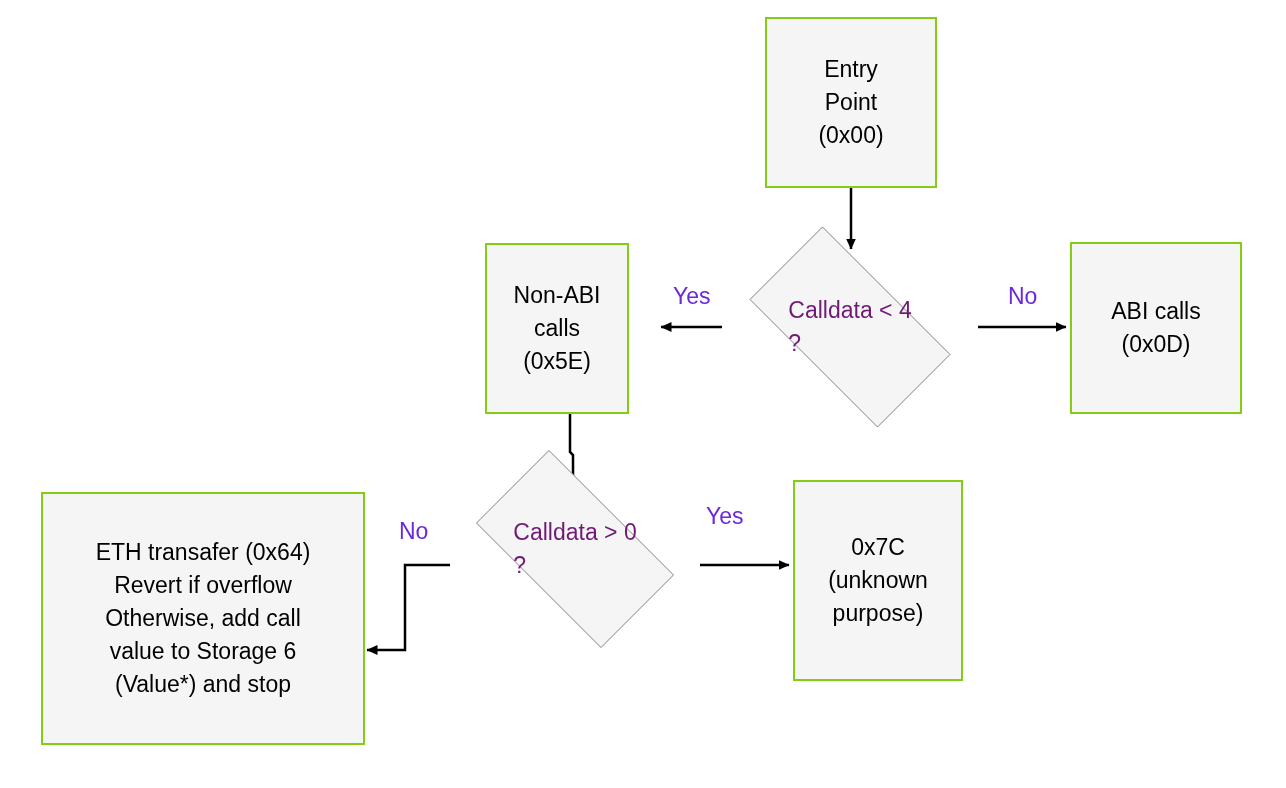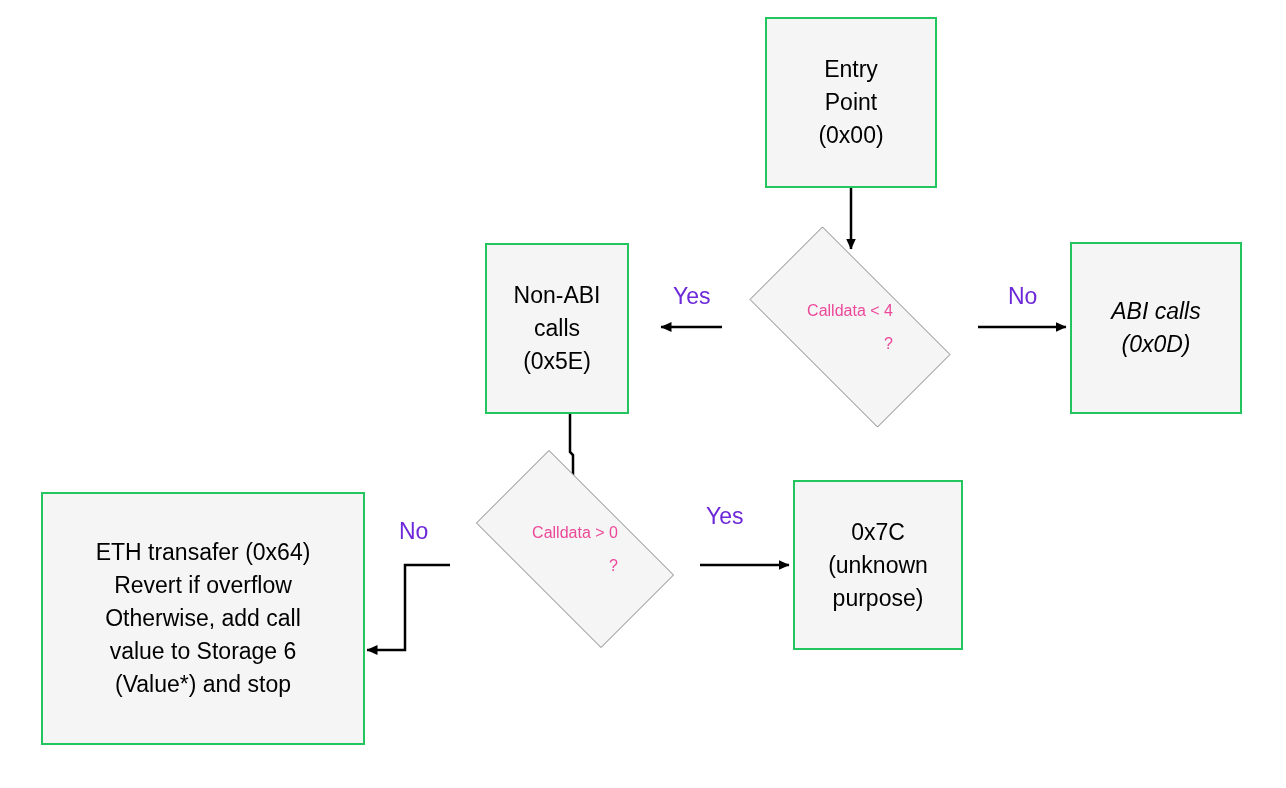--- a/index.html
+++ b/index.html
@@ -17,21 +17,21 @@
     width: 1286px;
     height: 788px;
     background: #ffffff;
     overflow: hidden;
   }
   
   .node-box {
     position: absolute;
     box-sizing: border-box;
     background: #f5f5f5;
-    border: 2px solid #22c55e;
+    border: 2px solid #84cc16;
     display: flex;
     align-items: center;
     justify-content: center;
     text-align: center;
     color: #000000;
     font-size: 23px;
     line-height: 33px;
     white-space: pre-line;
     z-index: 3;
   }
@@ -48,24 +48,24 @@
     box-sizing: border-box;
     transform: rotate(45deg) scale(0.7072);
     transform-origin: 50% 50%;
   }
   .node-diamond .diamond-label {
     position: absolute;
     inset: 0;
     display: flex;
     align-items: center;
     justify-content: center;
-    text-align: right;
-    font-size: 16px;
+    text-align: left;
+    font-size: 23px;
     line-height: 33px;
-    color: #ec4899;
+    color: #701a75;
     white-space: pre-line;
     z-index: 1;
   }
   
   #edges {
     position: absolute;
     left: 0;
     top: 0;
     width: 1286px;
     height: 788px;
@@ -126,36 +126,36 @@
   </svg>
 
   <div class="node-box" style="left:765px; top:17px; width:172px; height:171px;">Entry
 Point
 (0x00)</div>
 
   <div class="node-box" style="left:485px; top:243px; width:144px; height:171px;">Non-ABI
 calls
 (0x5E)</div>
 
-  <div class="node-box" style="left:1070px; top:242px; width:172px; height:172px;font-style:italic;">ABI calls
+  <div class="node-box" style="left:1070px; top:242px; width:172px; height:172px;">ABI calls
 (0x0D)</div>
 
   <div class="node-diamond" style="left:722px; top:254px; width:256px; height:146px;">
     <div class="diamond-shape"></div>
     <div class="diamond-label">Calldata &lt; 4
 ?</div>
   </div>
 
   <div class="node-diamond" style="left:450px; top:476px; width:250px; height:146px;">
     <div class="diamond-shape"></div>
     <div class="diamond-label">Calldata &gt; 0
 ?</div>
   </div>
 
-  <div class="node-box" style="left:793px; top:480px; width:170px; height:170px;">0x7C
+  <div class="node-box" style="left:793px; top:480px; width:170px; height:201px;">0x7C
 (unknown
 purpose)</div>
 
   <div class="node-box" style="left:41px; top:492px; width:324px; height:253px;">ETH transafer (0x64)
 Revert if overflow
 Otherwise, add call
 value to Storage 6
 (Value*) and stop</div>
 
   <div class="edge-label" style="left:673px; top:283px;">Yes</div>

